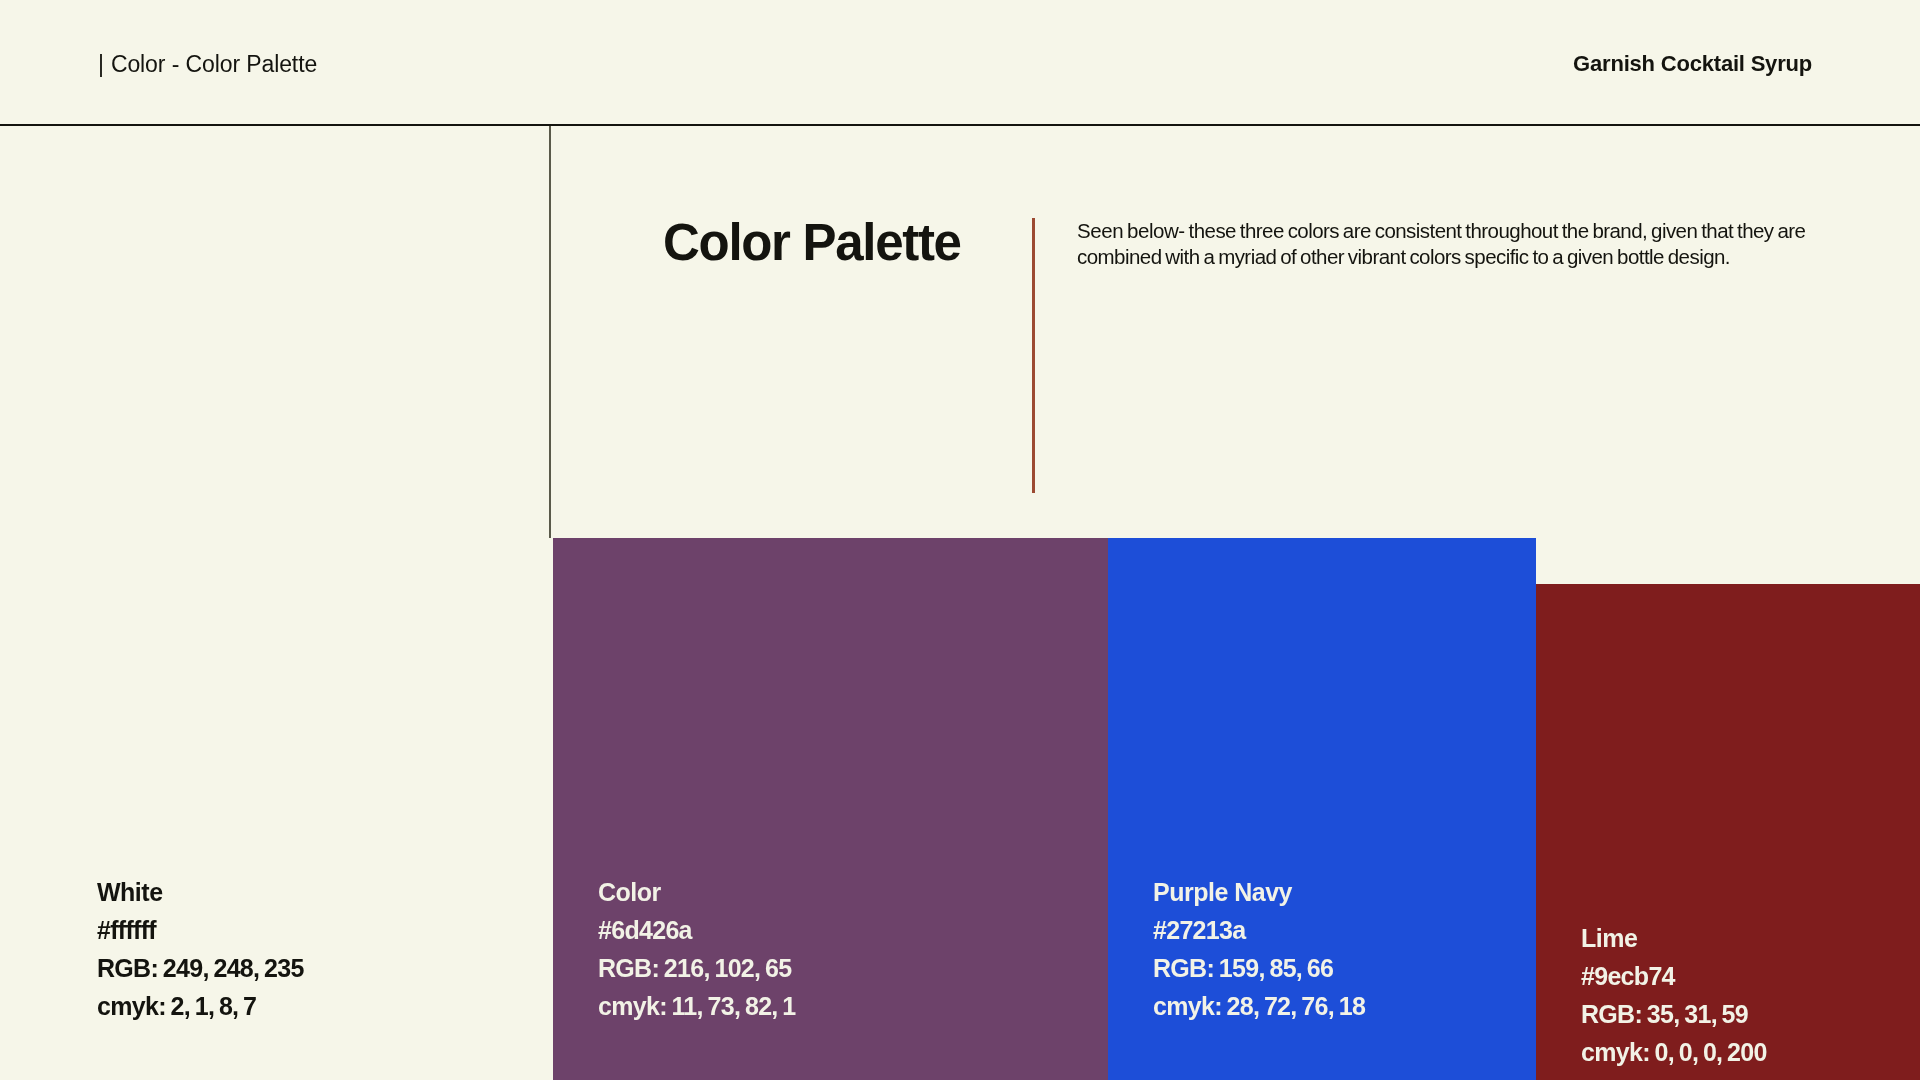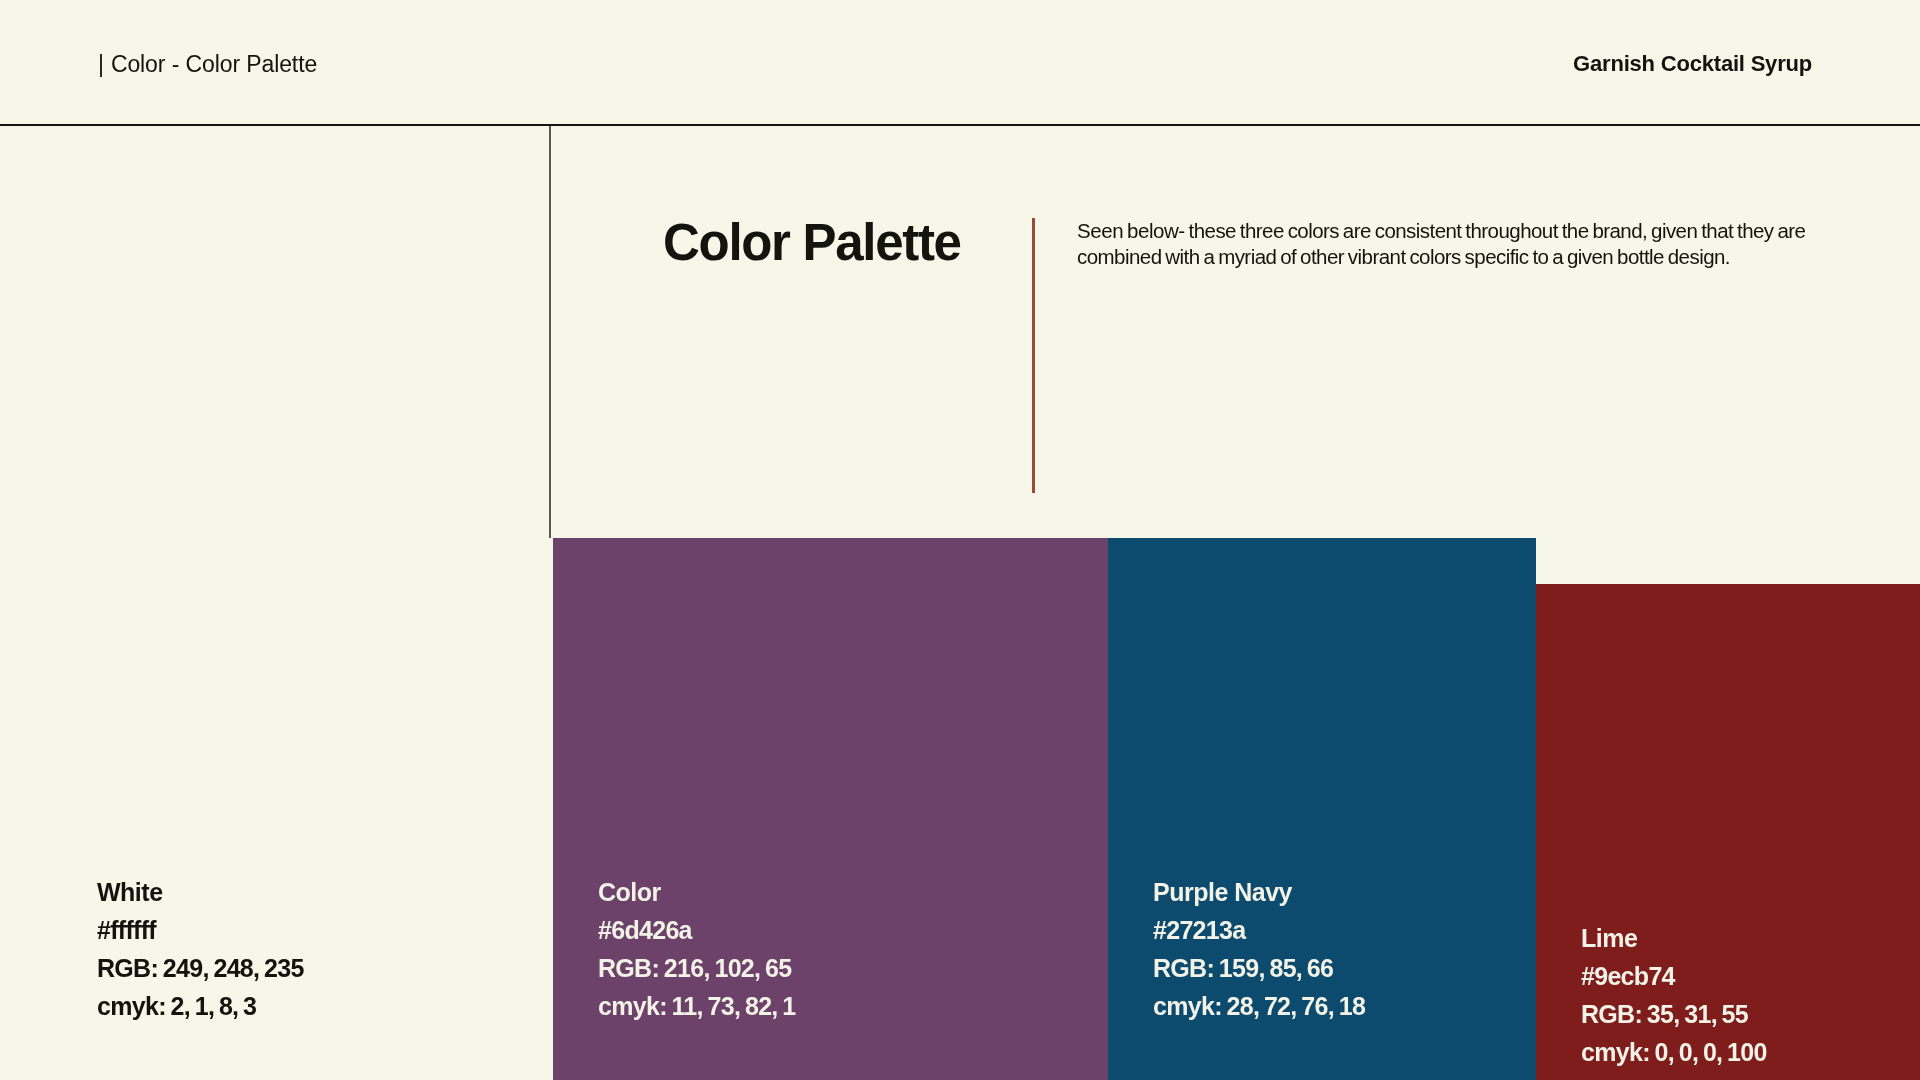--- a/index.html
+++ b/index.html
@@ -135,21 +135,21 @@
   }
 
   .swatch {
     position: relative;
     height: 542px;
     flex: 0 0 auto;
   }
 
   .swatch-white   { width: 549px; background: #f6f6e9; }
   .swatch-purple  { width: 555px; background: #6d426a; }
-  .swatch-navy    { width: 428px; background: #0c4a6e; }
+  .swatch-navy    { width: 428px; background: #1d4ed8; }
   .swatch-lime    { width: 388px; background: #7f1d1d; margin-top: 46px; }
 
   .swatch-info {
     position: absolute;
     left: 45px;
     bottom: 55px;
   }
 
   .swatch-white .swatch-info { left: 93px; }
 
@@ -202,21 +202,21 @@
     </div>
   </div>
 
   <div class="swatches">
 
     <div class="swatch swatch-white">
       <div class="swatch-info on-light">
         <div class="swatch-name">White</div>
         <div class="swatch-line">#ffffff</div>
         <div class="swatch-line">RGB: 249, 248, 235</div>
-        <div class="swatch-line">cmyk: 2, 1, 8, 3</div>
+        <div class="swatch-line">cmyk: 2, 1, 8, 7</div>
       </div>
     </div>
 
     <div class="swatch swatch-purple">
       <div class="swatch-info on-dark">
         <div class="swatch-name">Color</div>
         <div class="swatch-line">#6d426a</div>
         <div class="swatch-line">RGB: 216, 102, 65</div>
         <div class="swatch-line">cmyk: 11, 73, 82, 1</div>
       </div>
@@ -228,20 +228,20 @@
         <div class="swatch-line">#27213a</div>
         <div class="swatch-line">RGB: 159, 85, 66</div>
         <div class="swatch-line">cmyk: 28, 72, 76, 18</div>
       </div>
     </div>
 
     <div class="swatch swatch-lime">
       <div class="swatch-info on-lime">
         <div class="swatch-name">Lime</div>
         <div class="swatch-line">#9ecb74</div>
-        <div class="swatch-line">RGB: 35, 31, 55</div>
-        <div class="swatch-line">cmyk: 0, 0, 0, 100</div>
+        <div class="swatch-line">RGB: 35, 31, 59</div>
+        <div class="swatch-line">cmyk: 0, 0, 0, 200</div>
       </div>
     </div>
 
   </div>
 
 </div>
 
 </body></html>

